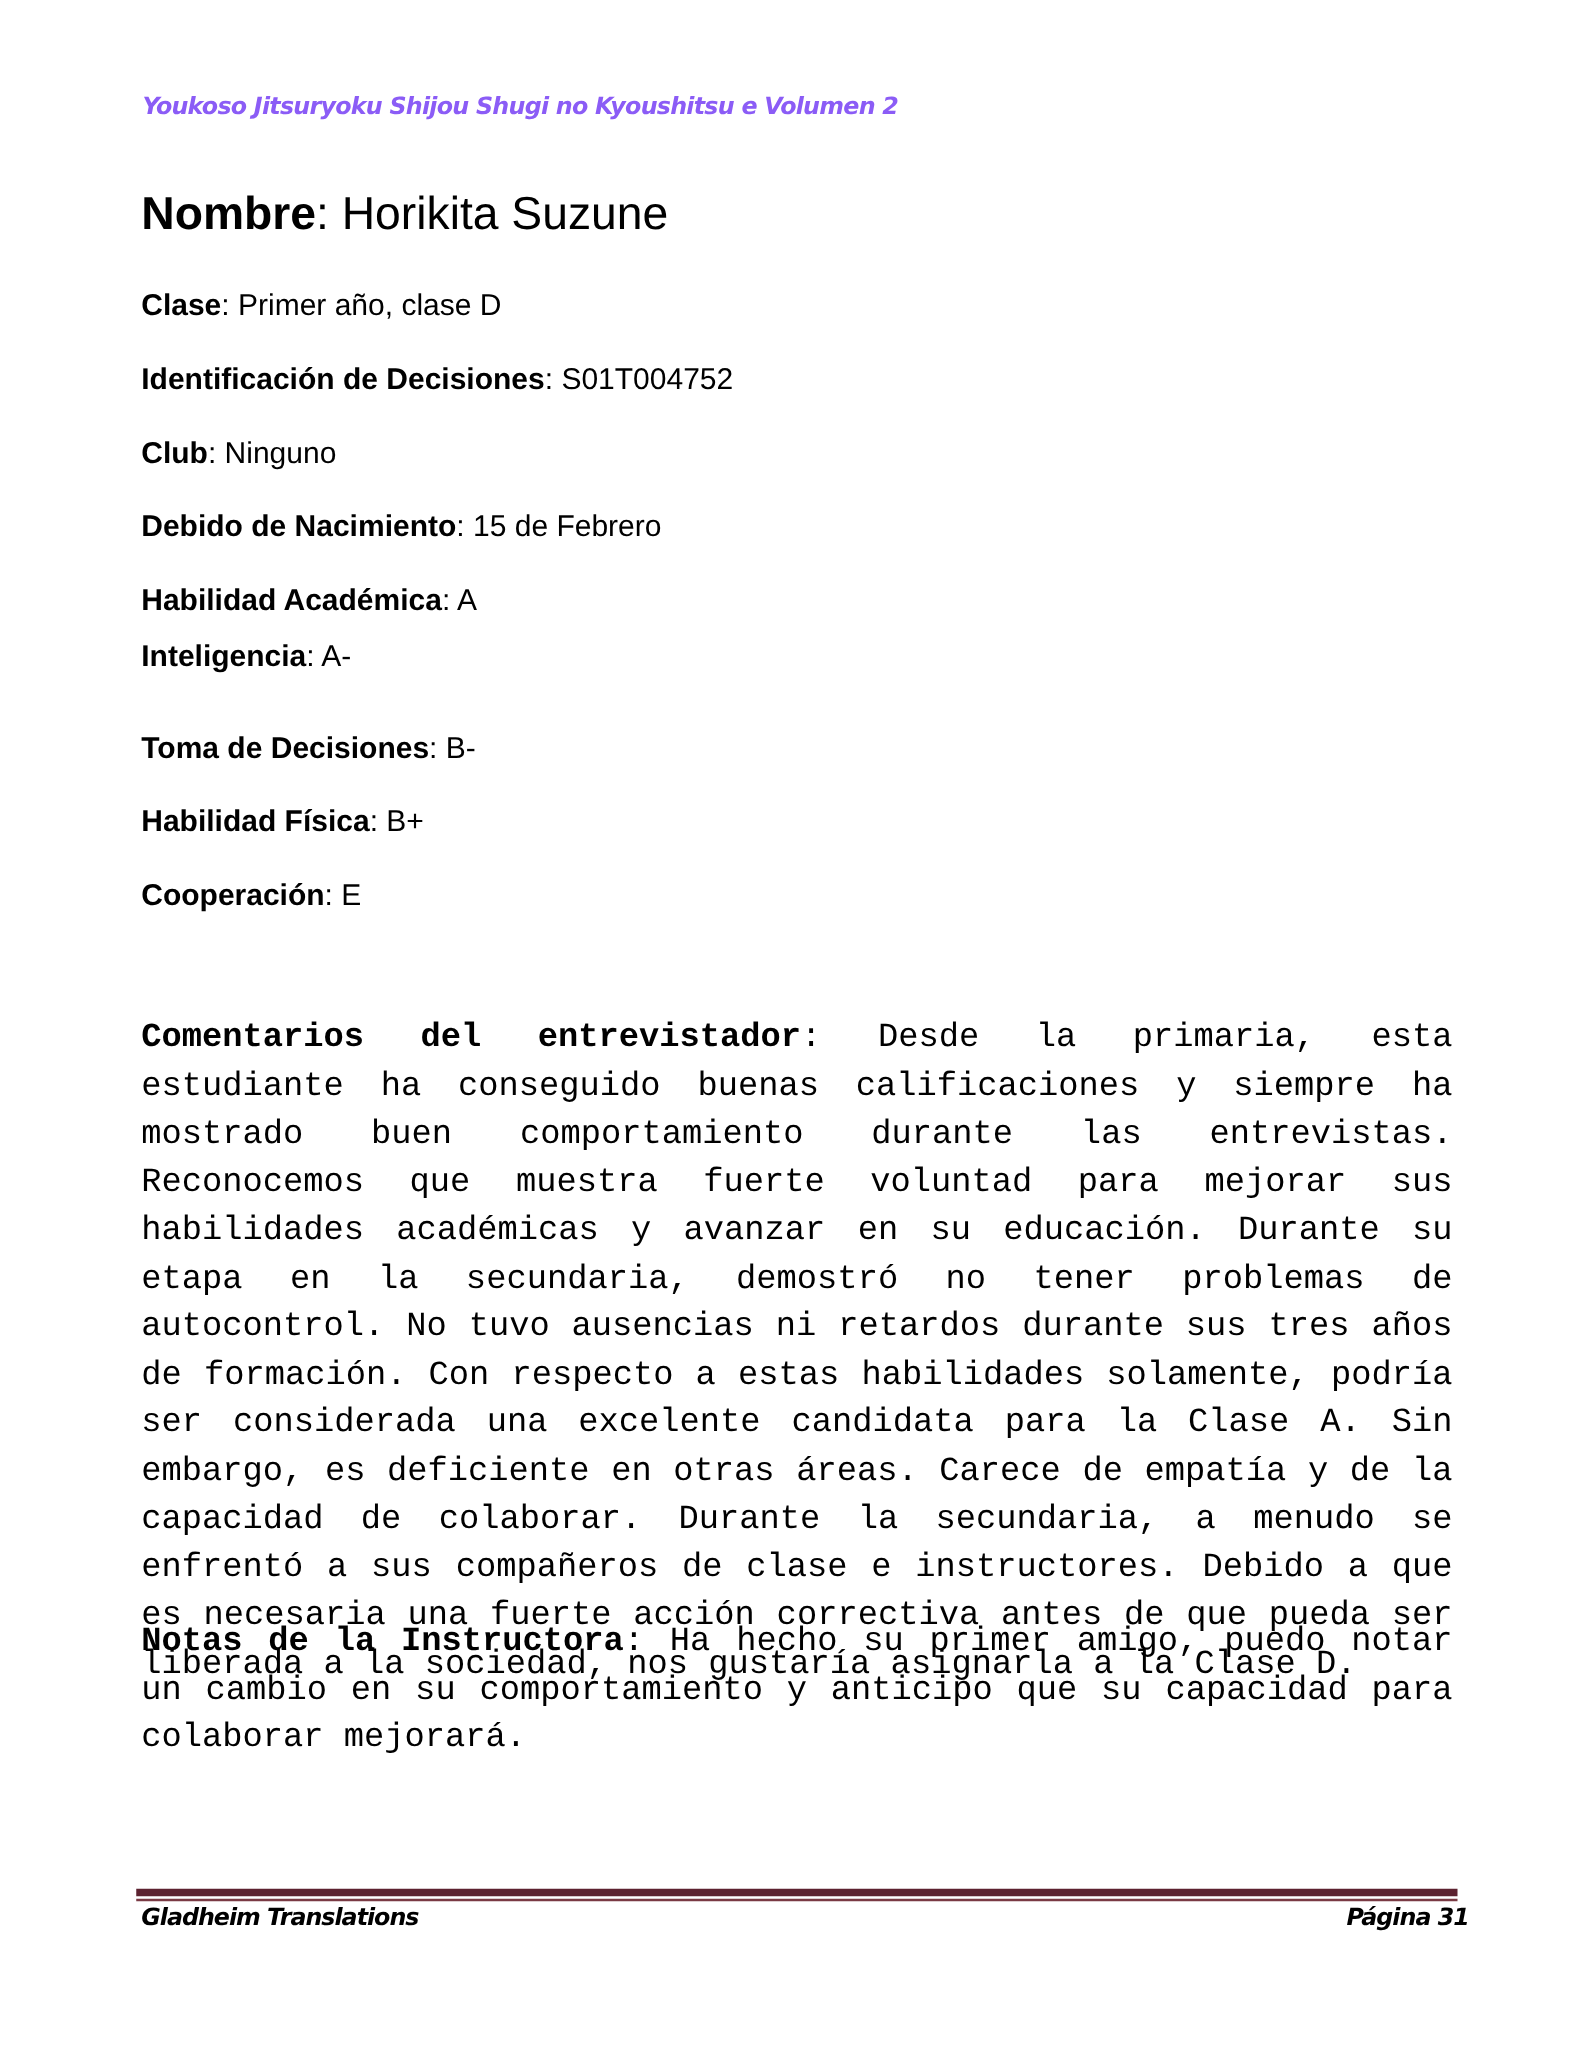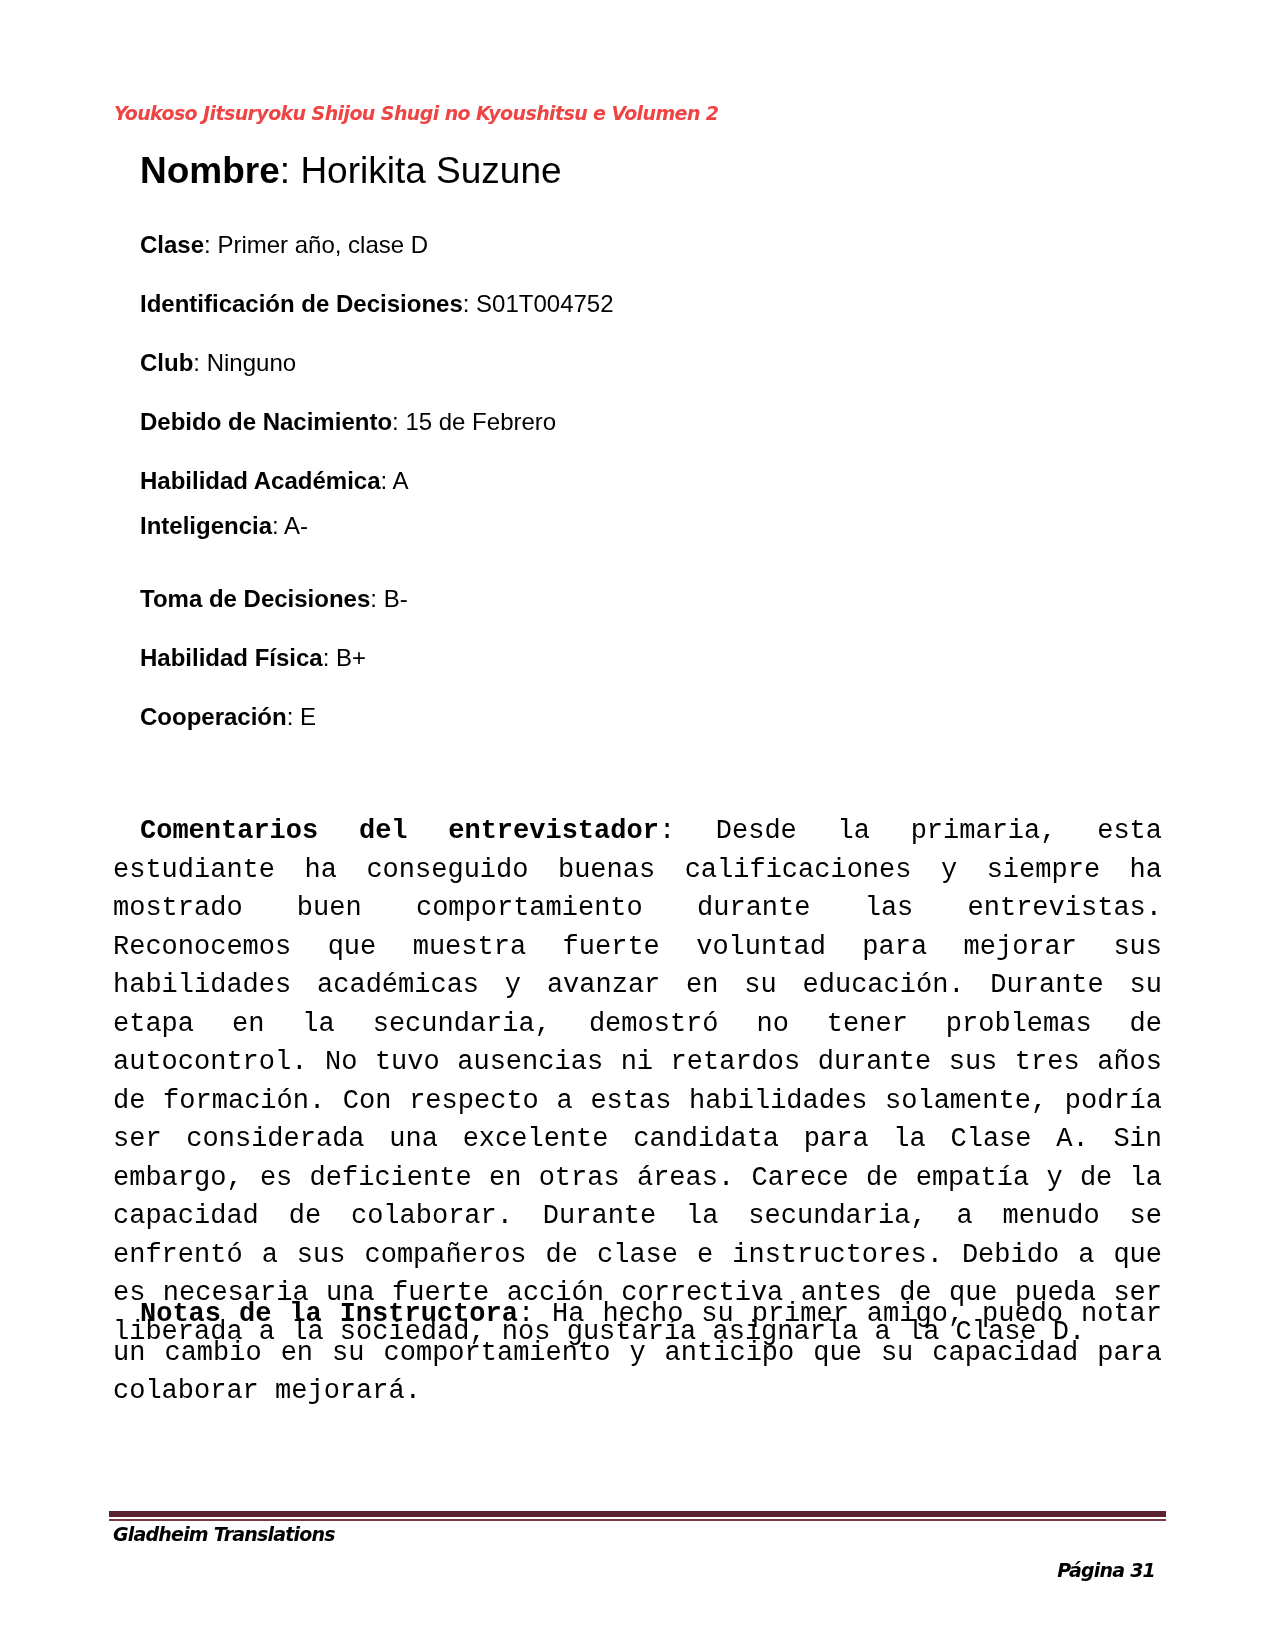--- a/index.html
+++ b/index.html
@@ -1,51 +1,51 @@
 <!DOCTYPE html>
 <html><head>
   <meta charset="utf-8">
   <style>
     html, body { margin: 0; padding: 0; background: #ffffff; }
     body { width: 1275px; height: 1650px; position: relative; overflow: hidden; color: #000; }
     .page-header {
       position: absolute; left: 114px; top: 74px;
       font-family: "DejaVu Sans", sans-serif; font-weight: bold; font-style: italic;
-      font-size: 19px; letter-spacing: -0.6px; color: #ef4444; margin-top: 28px;
+      font-size: 19px; letter-spacing: -0.6px; color: #8b5cf6;
     }
     .name-line {
       position: absolute; left: 113px; top: 149px;
       font-family: "Liberation Sans", sans-serif; font-size: 37px; line-height: 44px;
     }
     .field {
       position: absolute; left: 113px;
       font-family: Liberation Sans, sans-serif; font-size: 24px; line-height: 32px;
       white-space: nowrap;
     }
-    .label { font-weight: bold; margin-left: 27px; }
+    .label { font-weight: bold; }
     .para {
       position: absolute; left: 113px; width: 1049px;
       font-family: Liberation Mono, monospace; font-size: 27px; line-height: 38.5px;
       text-align: justify; margin: 0;
     }
     .footer-bar {
       position: absolute; left: 109px; top: 1511px; width: 1057px; height: 6px;
       background: #5c2230;
     }
     .footer-thin {
       position: absolute; left: 109px; top: 1519px; width: 1057px; height: 2px;
       background: #7a3a44;
     }
     .footer-left, .footer-right {
       position: absolute; top: 1523px;
       font-family: "DejaVu Sans", sans-serif; font-weight: bold; font-style: italic;
       font-size: 19px; letter-spacing: -0.8px;
     }
     .footer-left { left: 113px; text-align: center; }
-    .footer-right { right: 120px; margin-top: 36px; }
+    .footer-right { right: 100px; }
   </style>
 </head>
 <body>
 
 <div class="page-header">Youkoso Jitsuryoku Shijou Shugi no Kyoushitsu e Volumen 2</div>
 
 <div class="name-line">
   <span class="label">Nombre</span><span>: </span><span>Horikita Suzune</span>
 </div>
 

